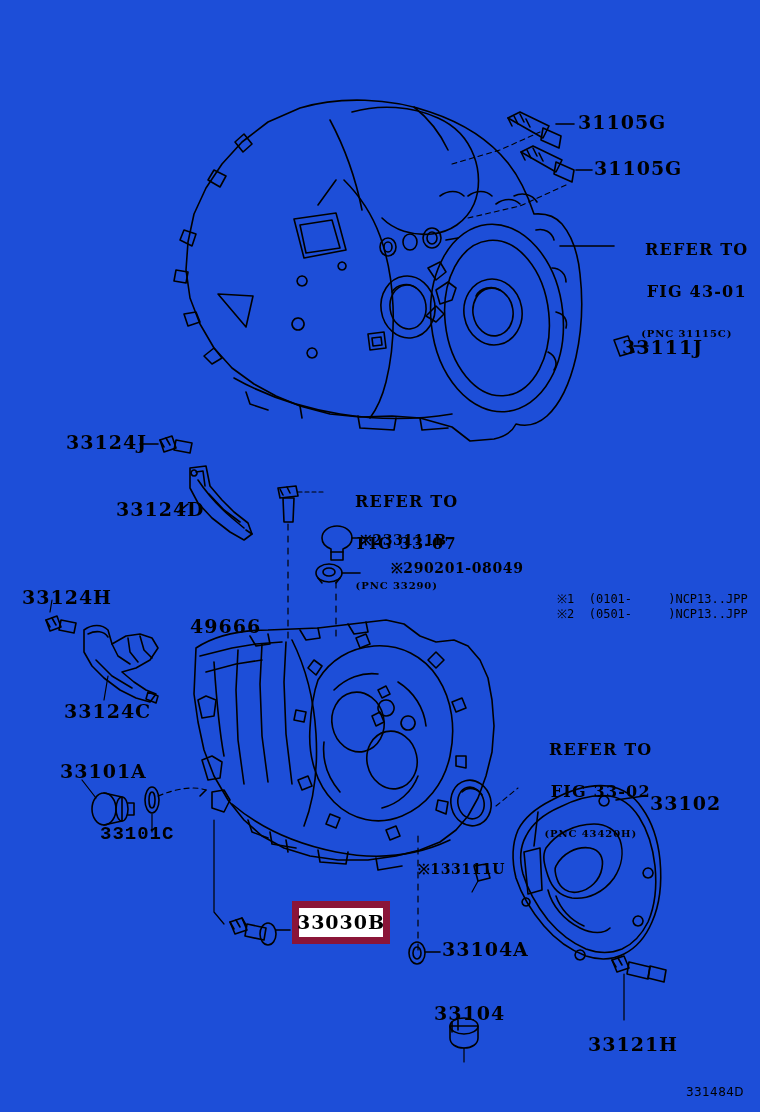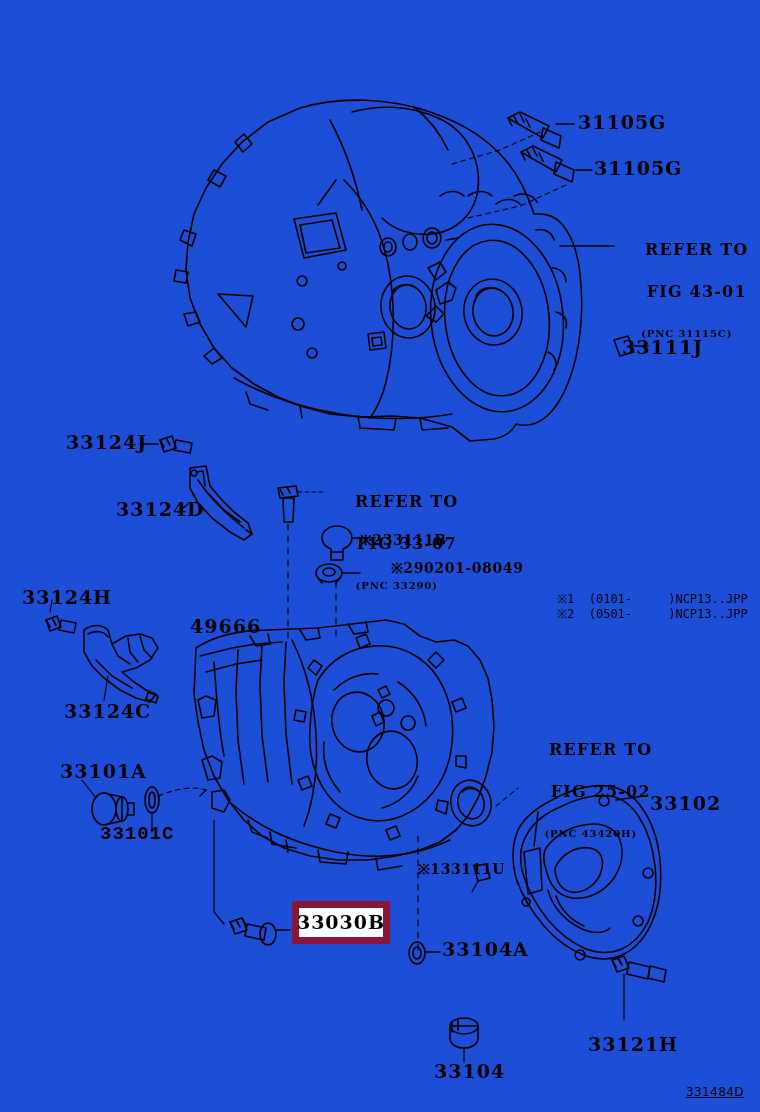--- a/index.html
+++ b/index.html
@@ -59,21 +59,20 @@
     font-weight: normal;
     letter-spacing: 0px;
     line-height: 15px;
     color: #000;
   }
   .lbl-code {
     font-family: "DejaVu Sans", "Liberation Sans", sans-serif;
     font-size: 12px;
     font-weight: normal;
     letter-spacing: 0.4px;
-    text-decoration: underline;
   }
   
   .highlight-box {
     position: absolute;
     box-sizing: border-box;
     border: 7px solid #a16207;
     background: #ffffff;
     display: flex;
     align-items: center;
     justify-content: center;
@@ -482,37 +481,37 @@
 
   <div class="lbl lbl-small" style="left:360px; top:533px;">※233111B</div>
 
   <div class="lbl lbl-small" style="left:360px; top:561px;margin-left:31px;">※290201-08049</div>
 
   <div class="lbl lbl-note" style="left:557px; top:592px;">※1  (0101-     )NCP13..JPP</div>
   <div class="lbl lbl-note" style="left:557px; top:607px;">※2  (0501-     )NCP13..JPP</div>
 
   <div class="lbl lbl-ref" style="left:522px; top:718px;">
     <span>REFER TO</span><br>
-    <span>FIG 25-02</span>
+    <span>FIG 33-02</span>
     <span class="pnc">(PNC 43420H)</span>
   </div>
 
   <div class="lbl lbl-part" style="left:650px; top:794px;">33102</div>
 
   <div class="lbl lbl-part" style="left:60px; top:762px;">33101A</div>
 
   <div class="lbl lbl-part" style="left:100px; top:825px;font-family:Liberation Mono, monospace;">33101C</div>
 
   <div class="lbl lbl-small" style="left:418px; top:862px;">※133111U</div>
 
   <div class="highlight-box" style="left: 292px; top: 901px; width: 98px; height: 43px; border-color: rgb(139, 21, 56);">
     <div class="lbl lbl-part">33030B</div>
   </div>
 
   <div class="lbl lbl-part" style="left:442px; top:940px;">33104A</div>
 
-  <div class="lbl lbl-part" style="left:434px; top:1062px;">33104</div>
+  <div class="lbl lbl-part" style="left:434px; top:1004px;">33104</div>
 
   <div class="lbl lbl-part" style="left:588px; top:1035px;">33121H</div>
 
   <div class="lbl lbl-code" style="left:686px; top:1086px;">331484D</div>
 
 </div>
 
 </body></html>

